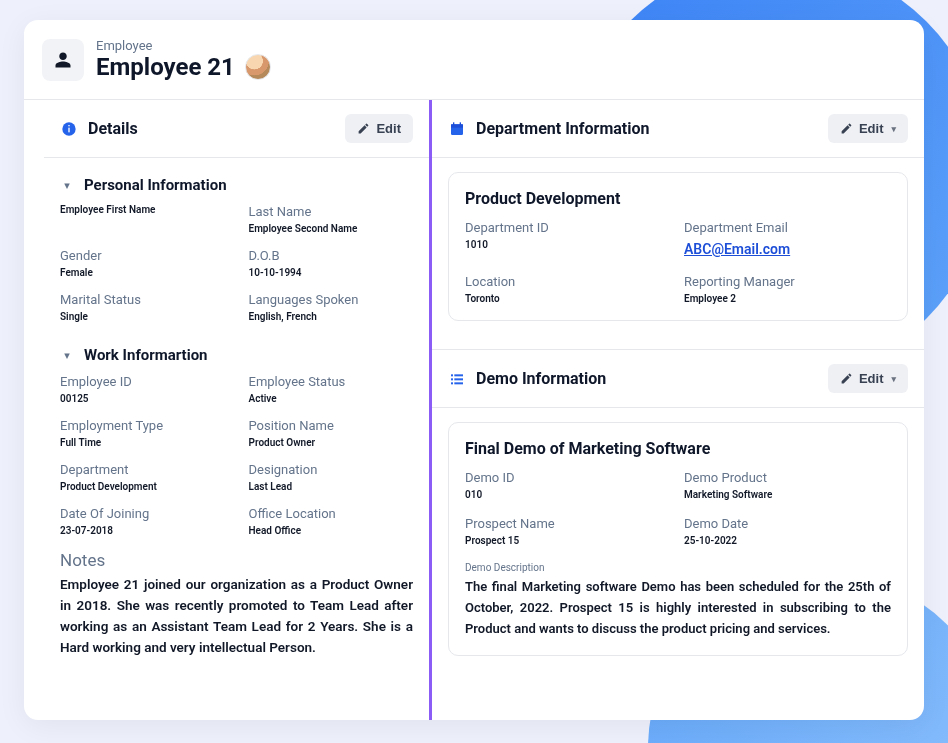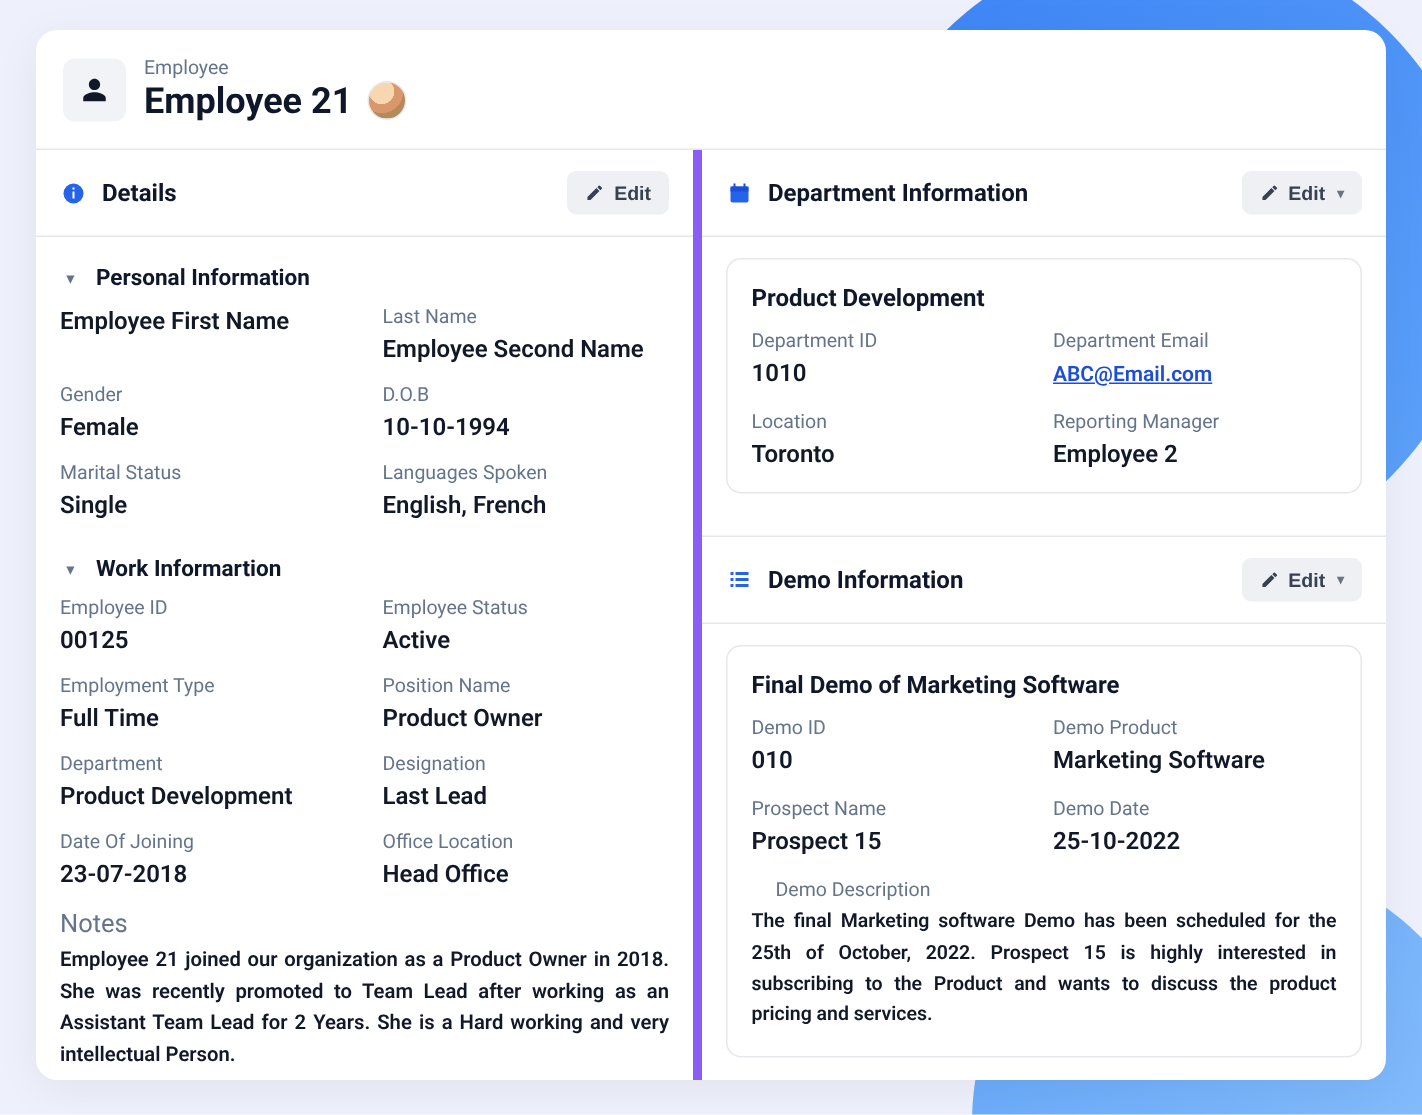--- a/index.html
+++ b/index.html
@@ -80,25 +80,26 @@
     background: radial-gradient(circle at 35% 25%, #f8d7b0 0 35%, #d9986b 36% 60%, #b6895a 61% 100%);
     border: 1px solid #e5e7eb;
   }
   .body {
     display: flex;
     flex: 1;
     border-top: 1px solid #e5e7eb;
     min-height: 0;
   }
   .col-left {
-    width: 444px;
-    border-right: 6px solid #8b5cf6;
+    width: 408px;
+    border-right: 3px solid #8b5cf6;
     display: flex;
     flex-direction: column;
     min-height: 0;
+    padding-left: 20px;
   }
   .col-right {
     flex: 1;
     display: flex;
     flex-direction: column;
     min-height: 0;
   }
   .sec-head {
     display: flex;
     align-items: center;
@@ -163,21 +164,21 @@
     grid-template-columns: 1fr 1fr;
     column-gap: 24px;
     row-gap: 14px;
   }
   .field .lbl {
     font-size: 13px;
     color: #64748b;
     margin-bottom: 4px;
   }
   .field .val {
-    font-size: 16px;
+    font-size: 10px;
     font-weight: 600;
     color: #111827;
   }
   .notes-block { margin-top: 14px; }
   .notes-block .lbl { font-size: 17px; color: #64748b; margin-bottom: 4px; }
   .notes-block .text {
     font-size: 13.5px;
     font-weight: 600;
     color: #111827;
     text-align: justify;
@@ -201,21 +202,21 @@
     row-gap: 16px;
     column-gap: 12px;
   }
   .link {
     color: #1d4ed8;
     text-decoration: underline;
     font-weight: 600;
     font-size: 14px;
   }
   .desc-block { grid-column: 1 / -1; }
-  .desc-block .lbl { font-size: 13px; color: #64748b; margin-bottom: 4px; margin-left: 16px; }
+  .desc-block .lbl { font-size: 10px; color: #64748b; margin-bottom: 4px; }
   .desc-block .text {
     font-size: 13px;
     font-weight: 600;
     color: #111827;
     text-align: justify;
     line-height: 1.6;
   }
   .divider-right {
     height: 1px;
     background: #e5e7eb;

